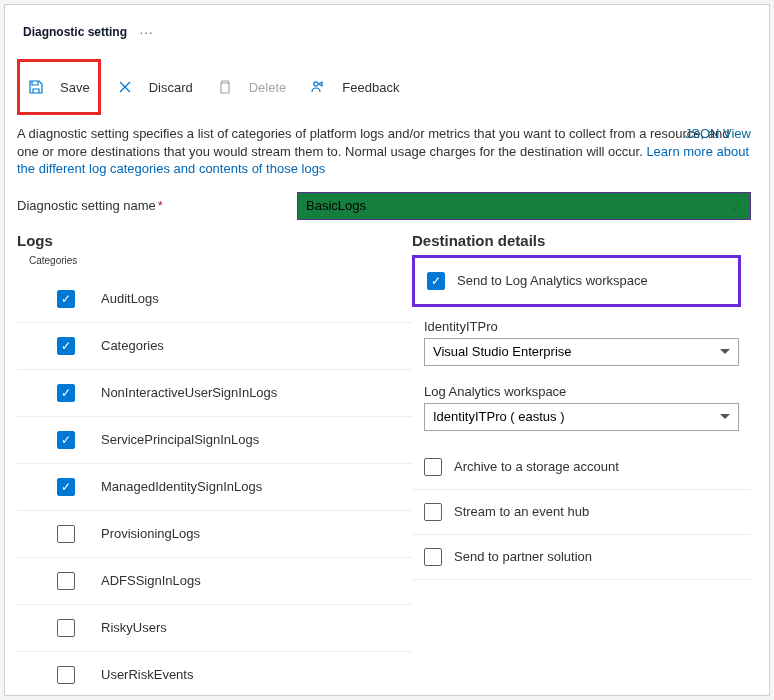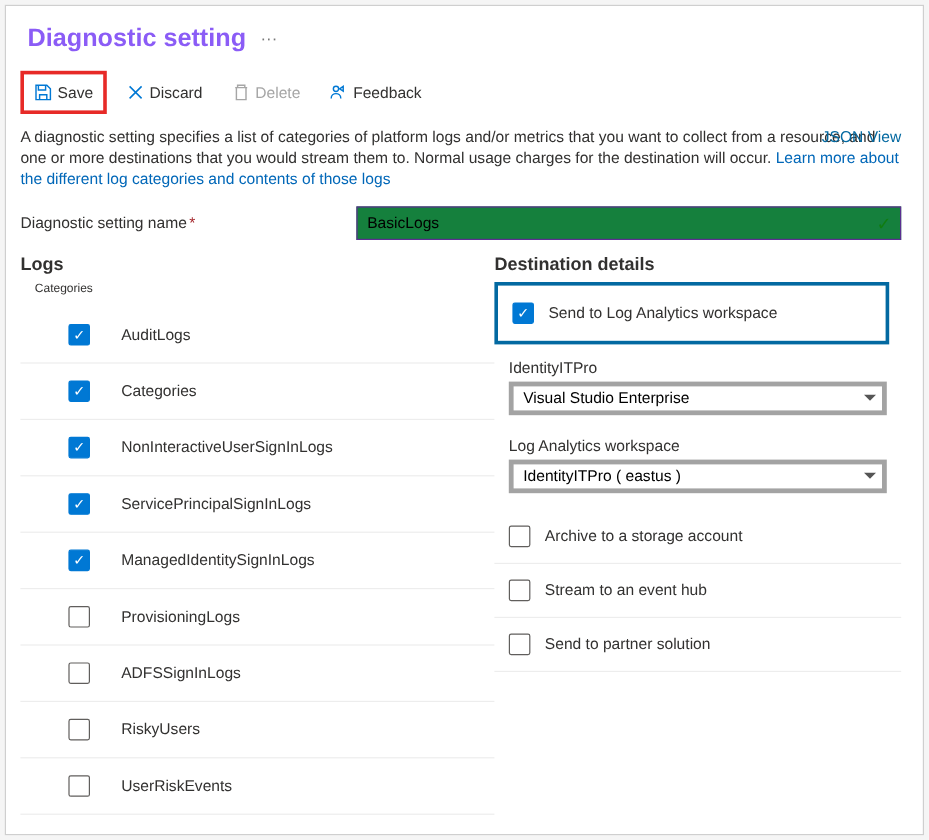--- a/index.html
+++ b/index.html
@@ -18,23 +18,23 @@
     display: flex;
     flex-direction: column;
     overflow: hidden;
   }
   .header {
     display: flex;
     align-items: center;
     padding: 14px 18px 8px 18px;
   }
   .header-title {
-    font-size: 21px;
+    font-size: 12px;
     font-weight: 600;
-    color: #8b5cf6;
+    color: #0f172a;
   }
   .header .more {
     margin-left: 12px;
     color: #777;
     font-size: 14px;
   }
   .header .close {
     margin-left: auto;
     font-size: 16px;
     color: #555;
@@ -43,22 +43,22 @@
   }
   .toolbar {
     display: flex;
     align-items: center;
     gap: 8px;
     padding: 6px 12px 10px 12px;
   }
   .tb-btn {
     display: flex;
     align-items: center;
-    gap: 4px;
-    padding: 7px 8px;
+    gap: 16px;
+    padding: 17px 8px;
     cursor: pointer;
     color: #323130;
     font-size: 13px;
   }
   .tb-btn.disabled { color: #a6a6a6; }
   .tb-icon { width:16px; height:16px; display:flex; align-items:center; justify-content:center; }
   .tb-icon svg { width:16px; height:16px; }
   .highlight-red {
     border: 3px solid #e72a27;
   }
@@ -151,41 +151,41 @@
     background: #0078d4;
     border-color: #0078d4;
     color: #fff;
   }
   .checkbox.checked::after {
     content: "✓";
     font-size: 12px;
     line-height: 1;
   }
   .dest-box {
-    border: 3px solid #0369a1;
+    border: 3px solid #6d28d9;
     padding: 12px 12px;
     margin: 2px 10px 8px 0;
   }
   .dest-option {
     display: flex;
     align-items: center;
     gap: 12px;
     padding: 13px 2px 13px 12px;
     font-size: 13px;
     border-bottom: 1px solid #ededed;
   }
   .dest-option.inside-box { border:none; padding: 2px 0; }
   .sub-field {
     padding: 4px 12px 4px 12px;
   }
   .sub-label { font-size: 13px; color: #323130; margin-bottom:4px; }
   .select {
     width: 100%;
     height: 28px;
-    border: 4px solid #a3a3a3;
+    border: 1px solid #a3a3a3;
     padding: 0 26px 0 8px;
     font-size: 13px;
     background: #fff;
     appearance: none;
     position: relative;
     cursor: pointer;
   }
   .select-wrap { position: relative; margin-bottom: 10px; }
   .select-wrap::after {
     content: "";

